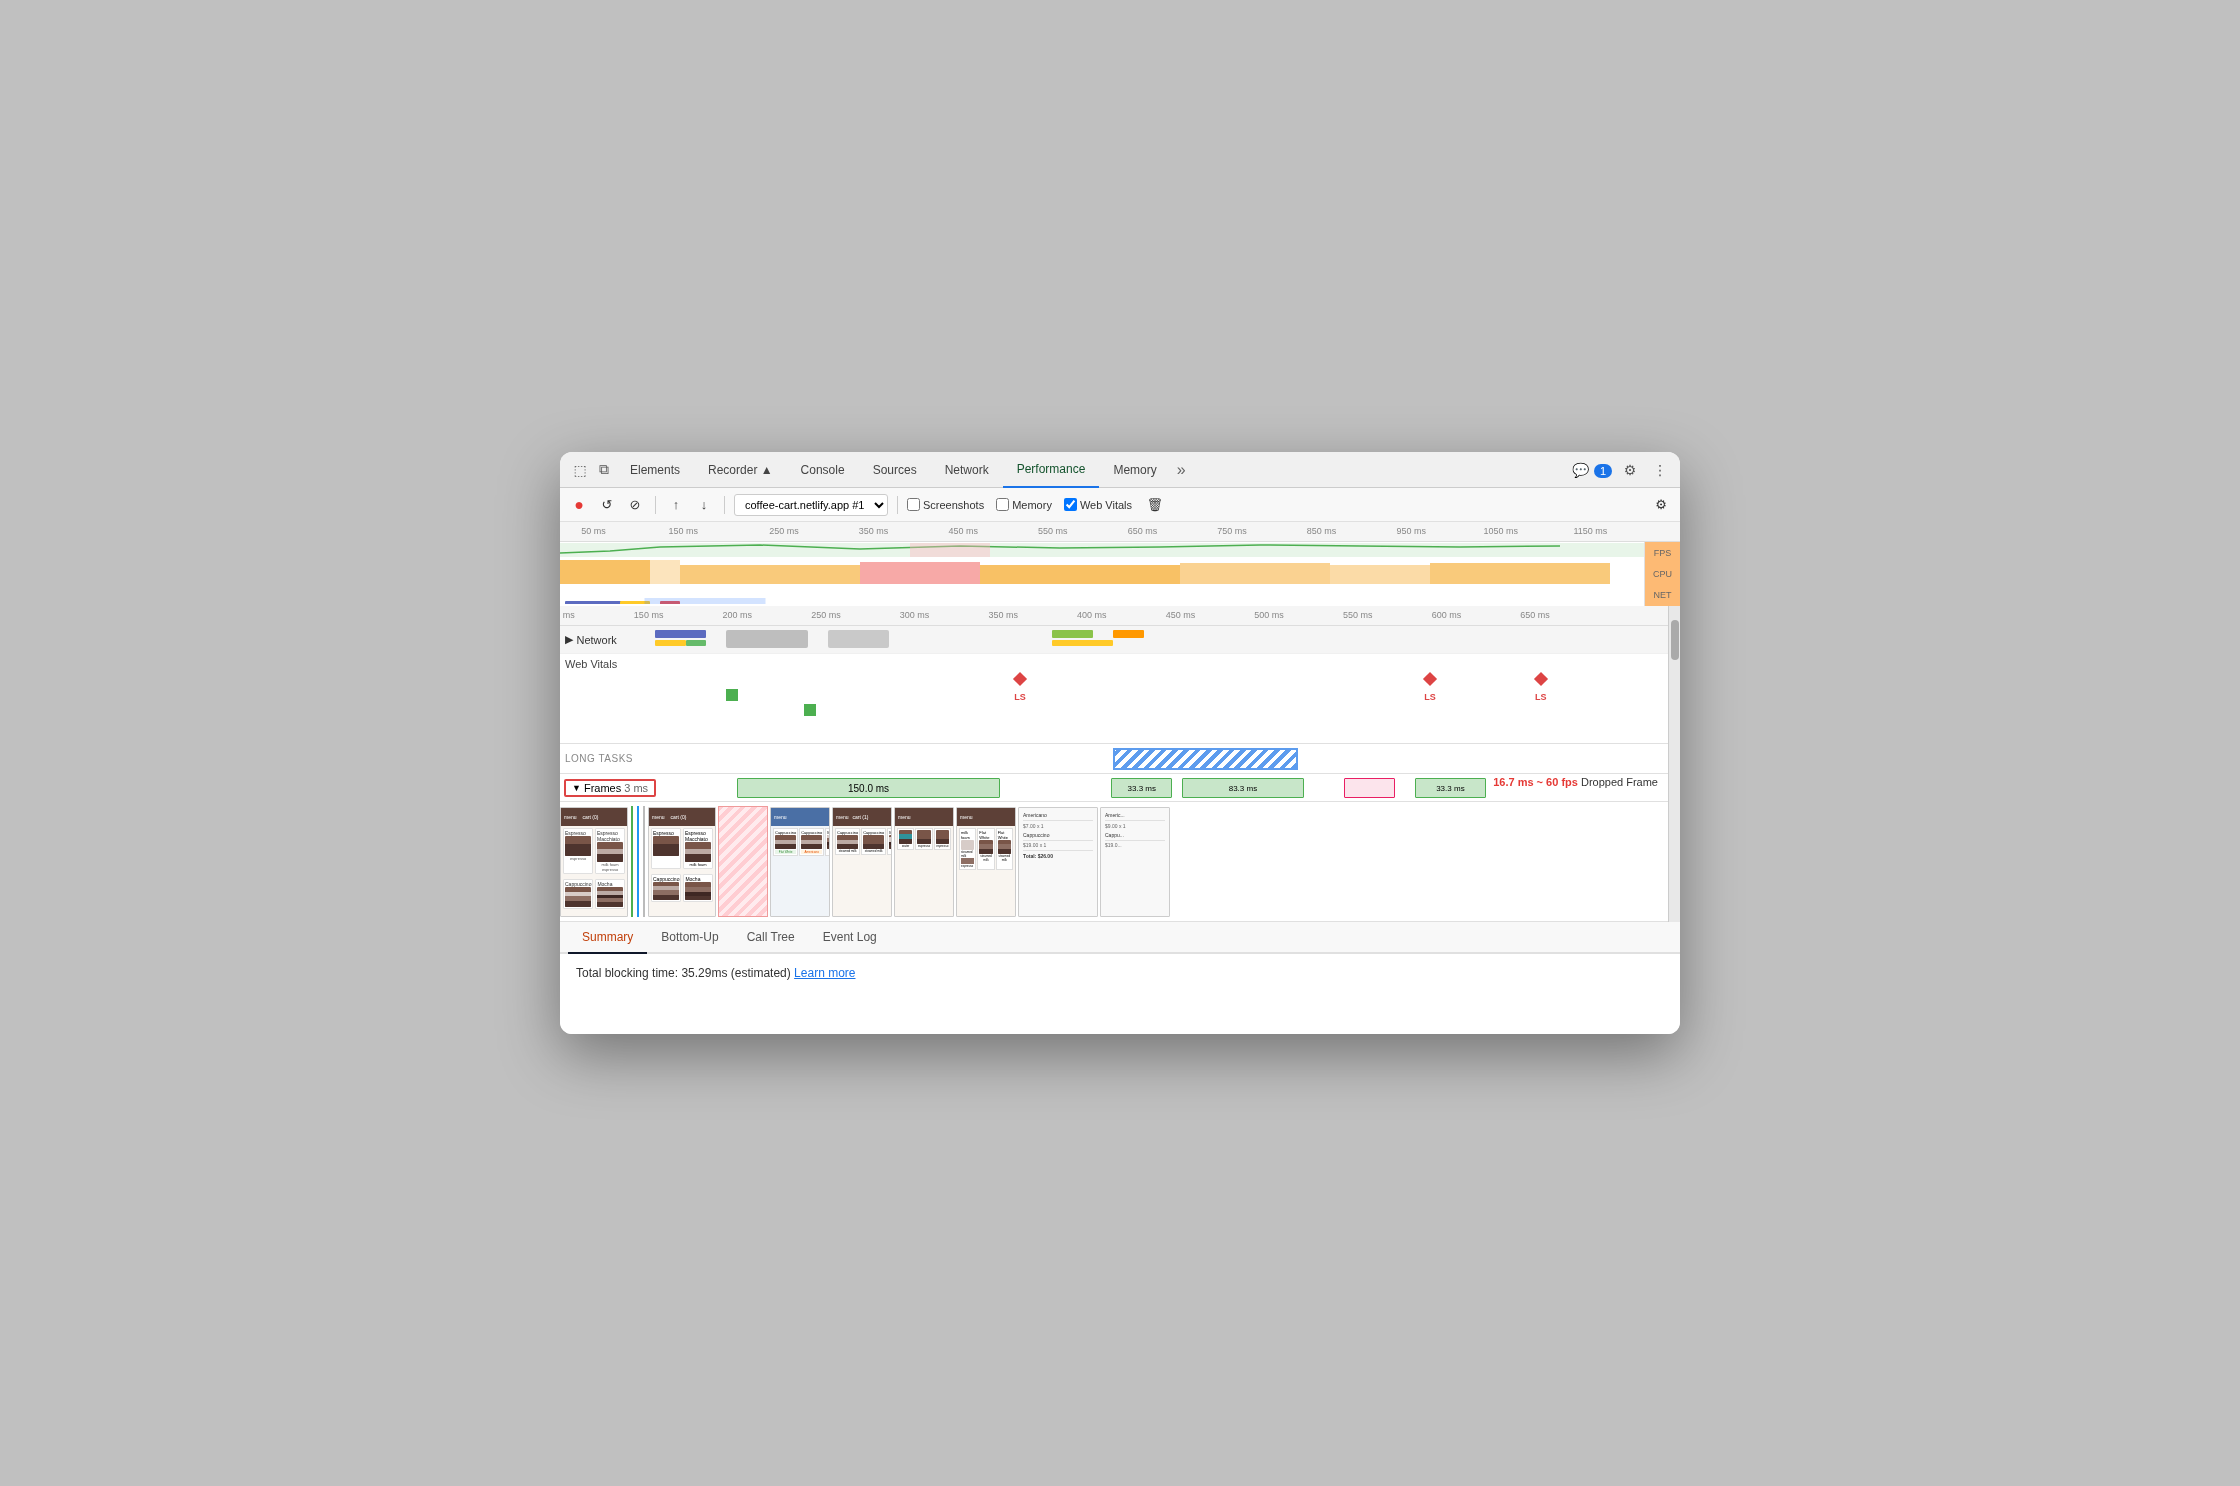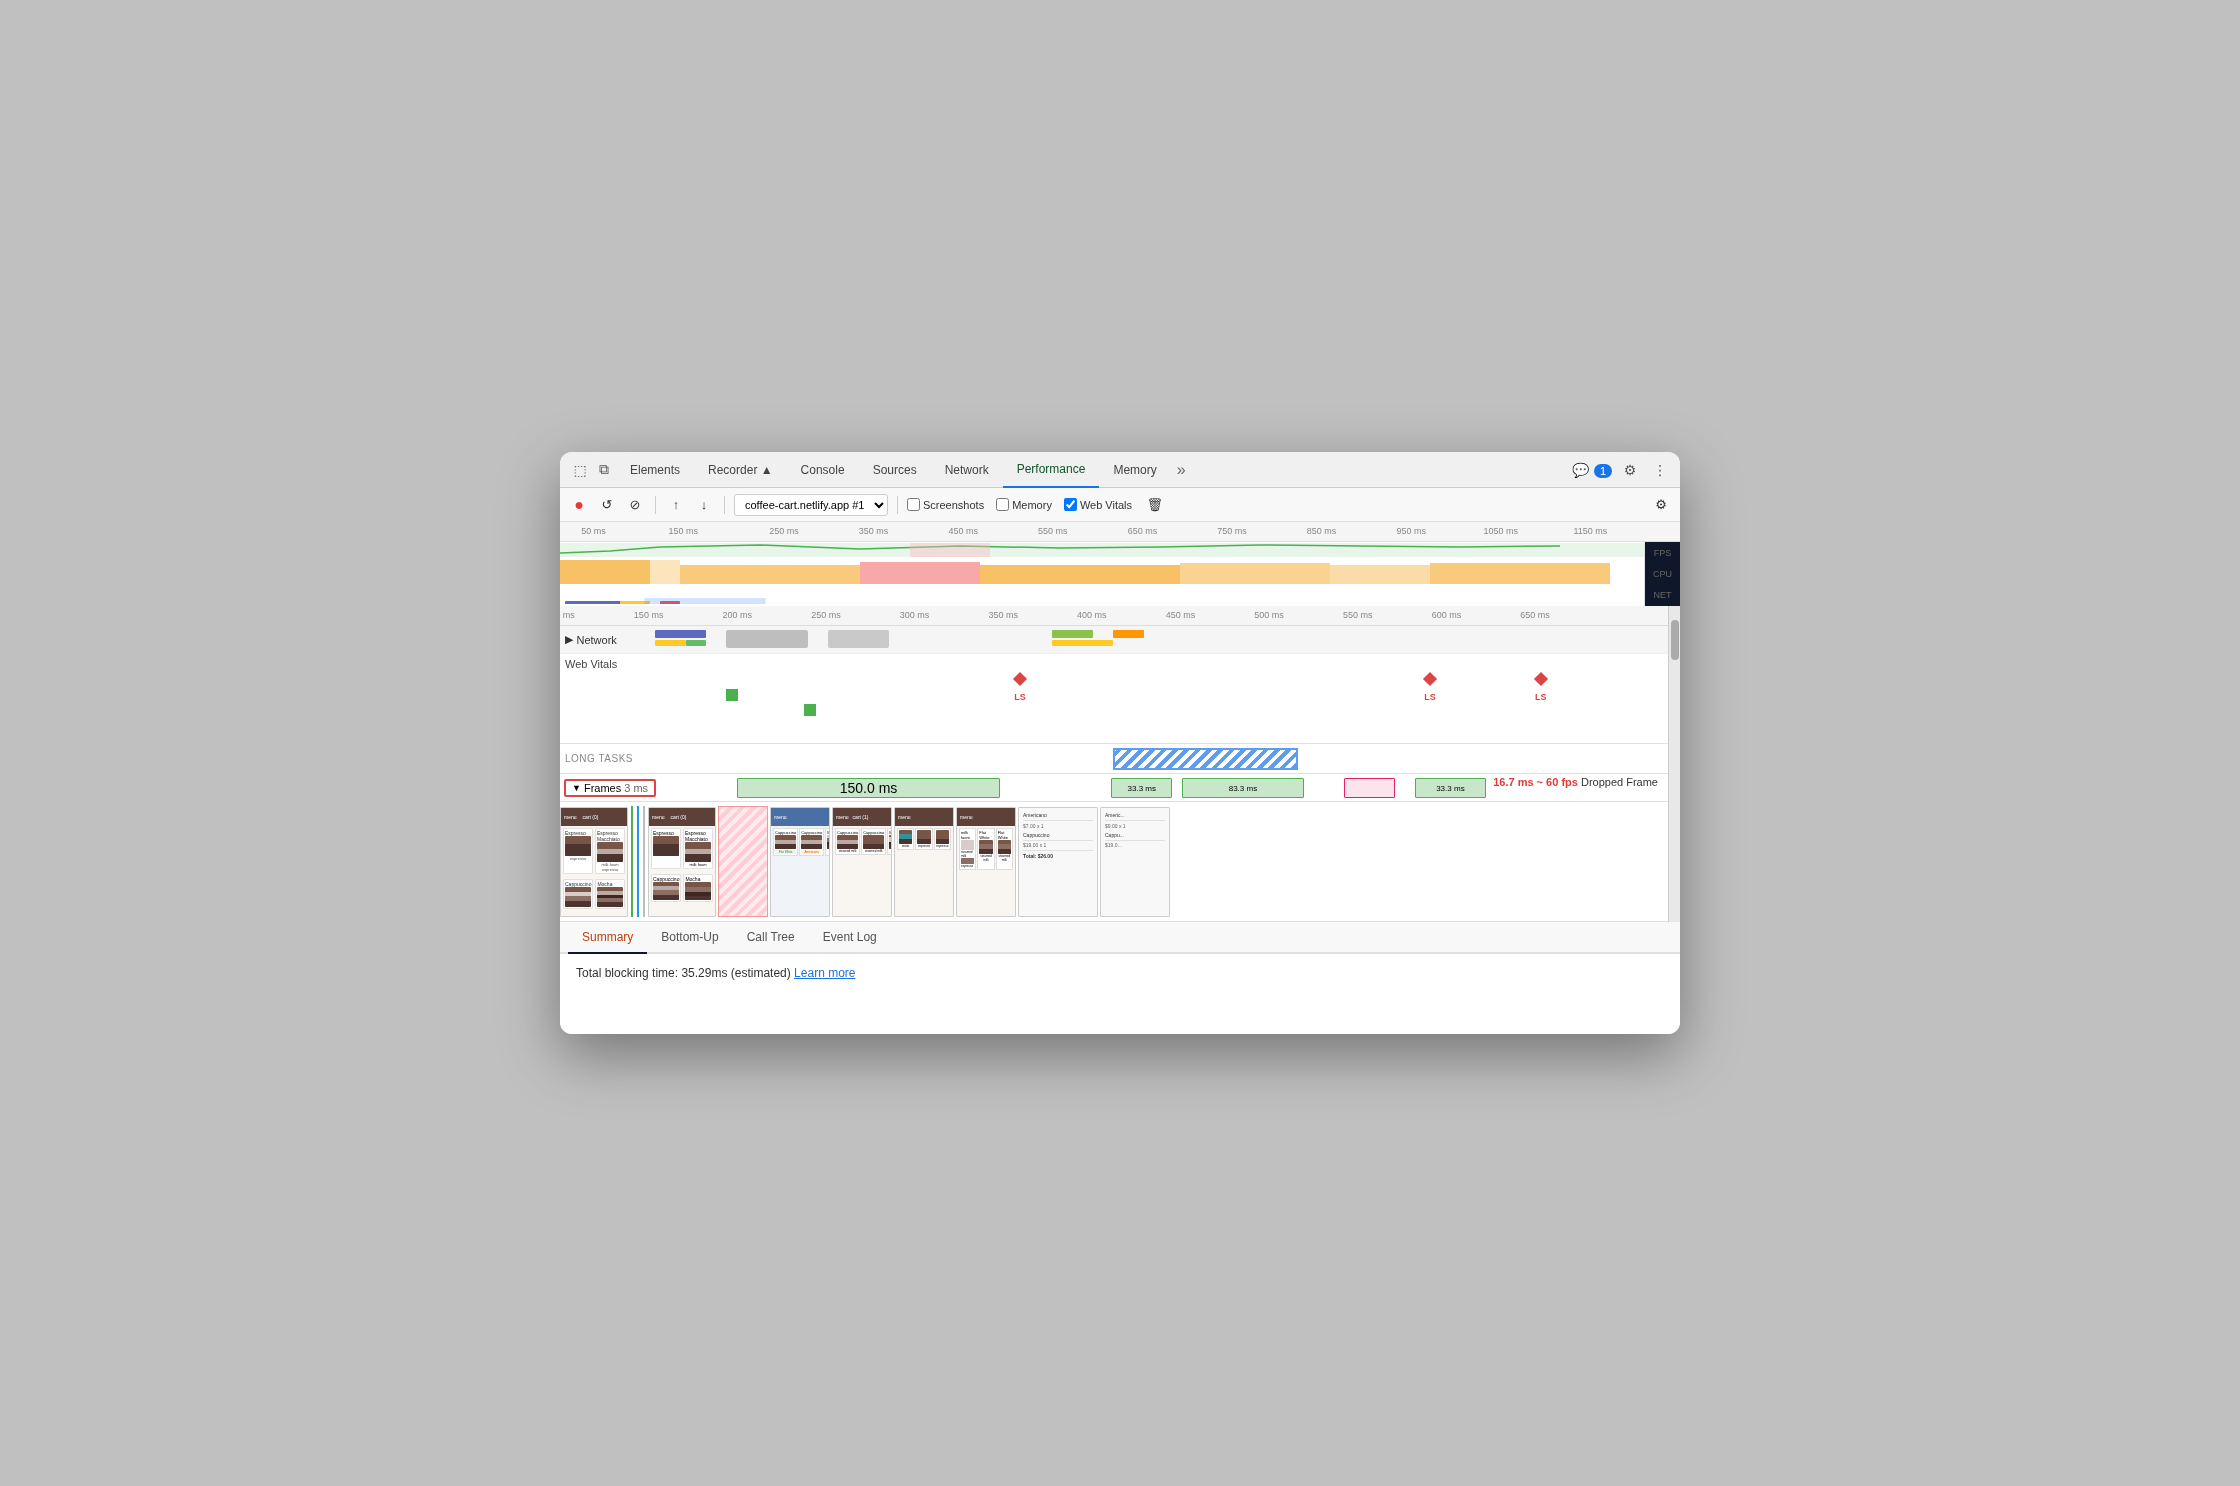--- a/index.html
+++ b/index.html
@@ -507,21 +507,21 @@
           <svg width="100%" height="10">
             <rect x="5" y="3" width="80" height="4" fill="#5c6bc0" rx="1"></rect>
             <rect x="15" y="6" width="40" height="3" fill="#66bb6a" rx="1"></rect>
             <rect x="60" y="3" width="30" height="4" fill="#ffca28" rx="1"></rect>
             <rect x="100" y="3" width="20" height="4" fill="#ef5350" rx="1"></rect>
 
             <rect x="85" y="0" width="120" height="10" fill="#2979ff" opacity="0.2" stroke="#2979ff" stroke-width="1"></rect>
           </svg>
         </div>
 
-        <div style="position:absolute;right:0;top:0;bottom:0;width:36px;background:#0f172a;border-left:1px solid #e0e0e0;display:flex;flex-direction:column;justify-content:space-around;align-items:center;font-size:9px;color:#666;">
+        <div style="position:absolute;right:0;top:0;bottom:0;width:36px;background:#fdba74;border-left:1px solid #e0e0e0;display:flex;flex-direction:column;justify-content:space-around;align-items:center;font-size:9px;color:#666;">
           <span>FPS</span>
           <span>CPU</span>
           <span>NET</span>
         </div>
       </div>
     </div>
   </div>
 
   <div class="timeline-wrapper">
     <div class="timeline-content">
@@ -591,21 +591,21 @@
       <div class="frames-row">
         <div style="min-width:80px;padding-left:4px;">
           <div class="frames-label-box">
             <span style="font-size:9px;">▼</span>
             <span style="font-size:11px;">Frames</span>
             <span style="font-size:11px;color:#666;">3 ms</span>
           </div>
         </div>
         <div style="flex:1;position:relative;height:100%;display:flex;align-items:center;">
 
-          <div class="frame-block frame-green" style="position:absolute;left:8%;width:26%;font-size:14px;">150.0 ms</div>
+          <div class="frame-block frame-green" style="position:absolute;left:8%;width:26%;font-size:10px;">150.0 ms</div>
           <div class="frame-block frame-green" style="position:absolute;left:45%;width:6%;font-size:8px;">33.3 ms</div>
           <div class="frame-block frame-green" style="position:absolute;left:52%;width:12%;font-size:8px;">83.3 ms</div>
           <div class="frame-block frame-pink" style="position:absolute;left:68%;width:5%;font-size:8px;"></div>
           <div class="frame-block frame-green" style="position:absolute;left:75%;width:7%;font-size:8px;">33.3 ms</div>
 
           <div class="dropped-frame-info" style="position:absolute;right:10px;top:2px;">
             <span style="color:#e53935;font-weight:bold;font-size:11px;">16.7 ms ~ 60 fps</span>
             <span style="color:#333;font-size:11px;">Dropped Frame</span>
           </div>
         </div>

